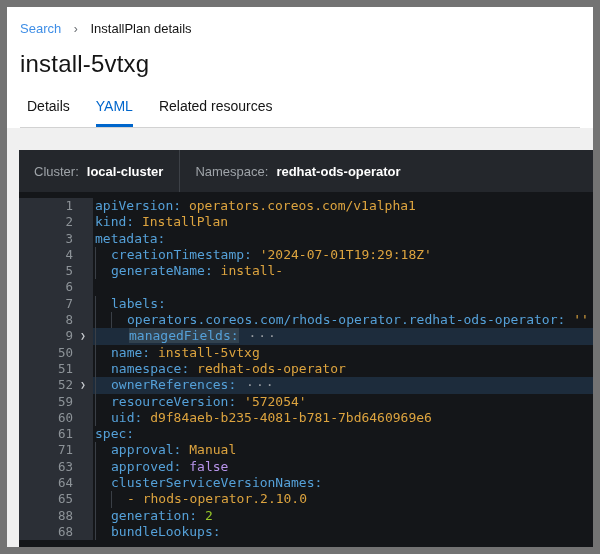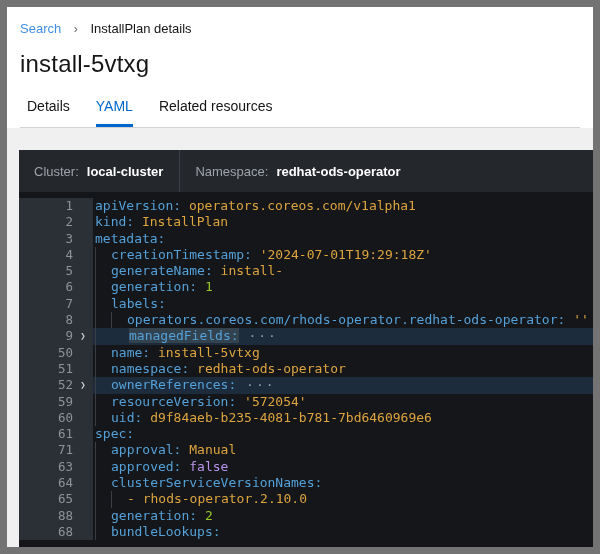--- a/index.html
+++ b/index.html
@@ -109,21 +109,21 @@
           <span class="topbar-label">Namespace:</span>
           <span class="topbar-value">redhat-ods-operator</span>
         </div>
 
         <div class="code">
             <div class="code-line"><div class="gutter"><span class="num">1</span><span class="fold"></span></div><div class="line-content"><span class="tok-key">apiVersion:</span><span class="tok-plain"> </span><span class="tok-str">operators.coreos.com/v1alpha1</span></div></div>
             <div class="code-line"><div class="gutter"><span class="num">2</span><span class="fold"></span></div><div class="line-content"><span class="tok-key">kind:</span><span class="tok-plain"> </span><span class="tok-str">InstallPlan</span></div></div>
             <div class="code-line"><div class="gutter"><span class="num">3</span><span class="fold"></span></div><div class="line-content"><span class="tok-key">metadata:</span></div></div>
             <div class="code-line"><div class="gutter"><span class="num">4</span><span class="fold"></span></div><div class="line-content"><span class="guide"></span><span class="tok-key">creationTimestamp:</span><span class="tok-plain"> </span><span class="tok-str">'2024-07-01T19:29:18Z'</span></div></div>
             <div class="code-line"><div class="gutter"><span class="num">5</span><span class="fold"></span></div><div class="line-content"><span class="guide"></span><span class="tok-key">generateName:</span><span class="tok-plain"> </span><span class="tok-str">install-</span></div></div>
-            <div class="code-line"><div class="gutter"><span class="num">6</span><span class="fold"></span></div><div class="line-content"><span class="guide"></span><span class="tok-key">generation:</span><span class="tok-plain"> </span><span class="tok-num">1</span></div></div>
+            <div class="code-line"><div class="gutter"><span class="num">6</span><span class="fold"></span></div></div>
             <div class="code-line"><div class="gutter"><span class="num">7</span><span class="fold"></span></div><div class="line-content"><span class="guide"></span><span class="tok-key">labels:</span></div></div>
             <div class="code-line"><div class="gutter"><span class="num">8</span><span class="fold"></span></div><div class="line-content"><span class="guide"></span><span class="guide"></span><span class="tok-key">operators.coreos.com/rhods-operator.redhat-ods-operator:</span><span class="tok-plain"> </span><span class="tok-str">''</span></div></div>
             <div class="code-line hl"><div class="gutter"><span class="num">9</span><span class="fold">❯</span></div><div class="line-content"><span class="guide"></span><span class="tok-key boxed">managedFields:</span><span class="tok-ellipsis"> ···</span></div></div>
             <div class="code-line"><div class="gutter"><span class="num">50</span><span class="fold"></span></div><div class="line-content"><span class="guide"></span><span class="tok-key">name:</span><span class="tok-plain"> </span><span class="tok-str">install-5vtxg</span></div></div>
             <div class="code-line"><div class="gutter"><span class="num">51</span><span class="fold"></span></div><div class="line-content"><span class="guide"></span><span class="tok-key">namespace:</span><span class="tok-plain"> </span><span class="tok-str">redhat-ods-operator</span></div></div>
             <div class="code-line hl"><div class="gutter"><span class="num">52</span><span class="fold">❯</span></div><div class="line-content"><span class="guide"></span><span class="tok-key">ownerReferences:</span><span class="tok-ellipsis"> ···</span></div></div>
             <div class="code-line"><div class="gutter"><span class="num">59</span><span class="fold"></span></div><div class="line-content"><span class="guide"></span><span class="tok-key">resourceVersion:</span><span class="tok-plain"> </span><span class="tok-str">'572054'</span></div></div>
             <div class="code-line"><div class="gutter"><span class="num">60</span><span class="fold"></span></div><div class="line-content"><span class="guide"></span><span class="tok-key">uid:</span><span class="tok-plain"> </span><span class="tok-str">d9f84aeb-b235-4081-b781-7bd6460969e6</span></div></div>
             <div class="code-line"><div class="gutter"><span class="num">61</span><span class="fold"></span></div><div class="line-content"><span class="tok-key">spec:</span></div></div>
             <div class="code-line"><div class="gutter"><span class="num">71</span><span class="fold"></span></div><div class="line-content"><span class="guide"></span><span class="tok-key">approval:</span><span class="tok-plain"> </span><span class="tok-str">Manual</span></div></div>

